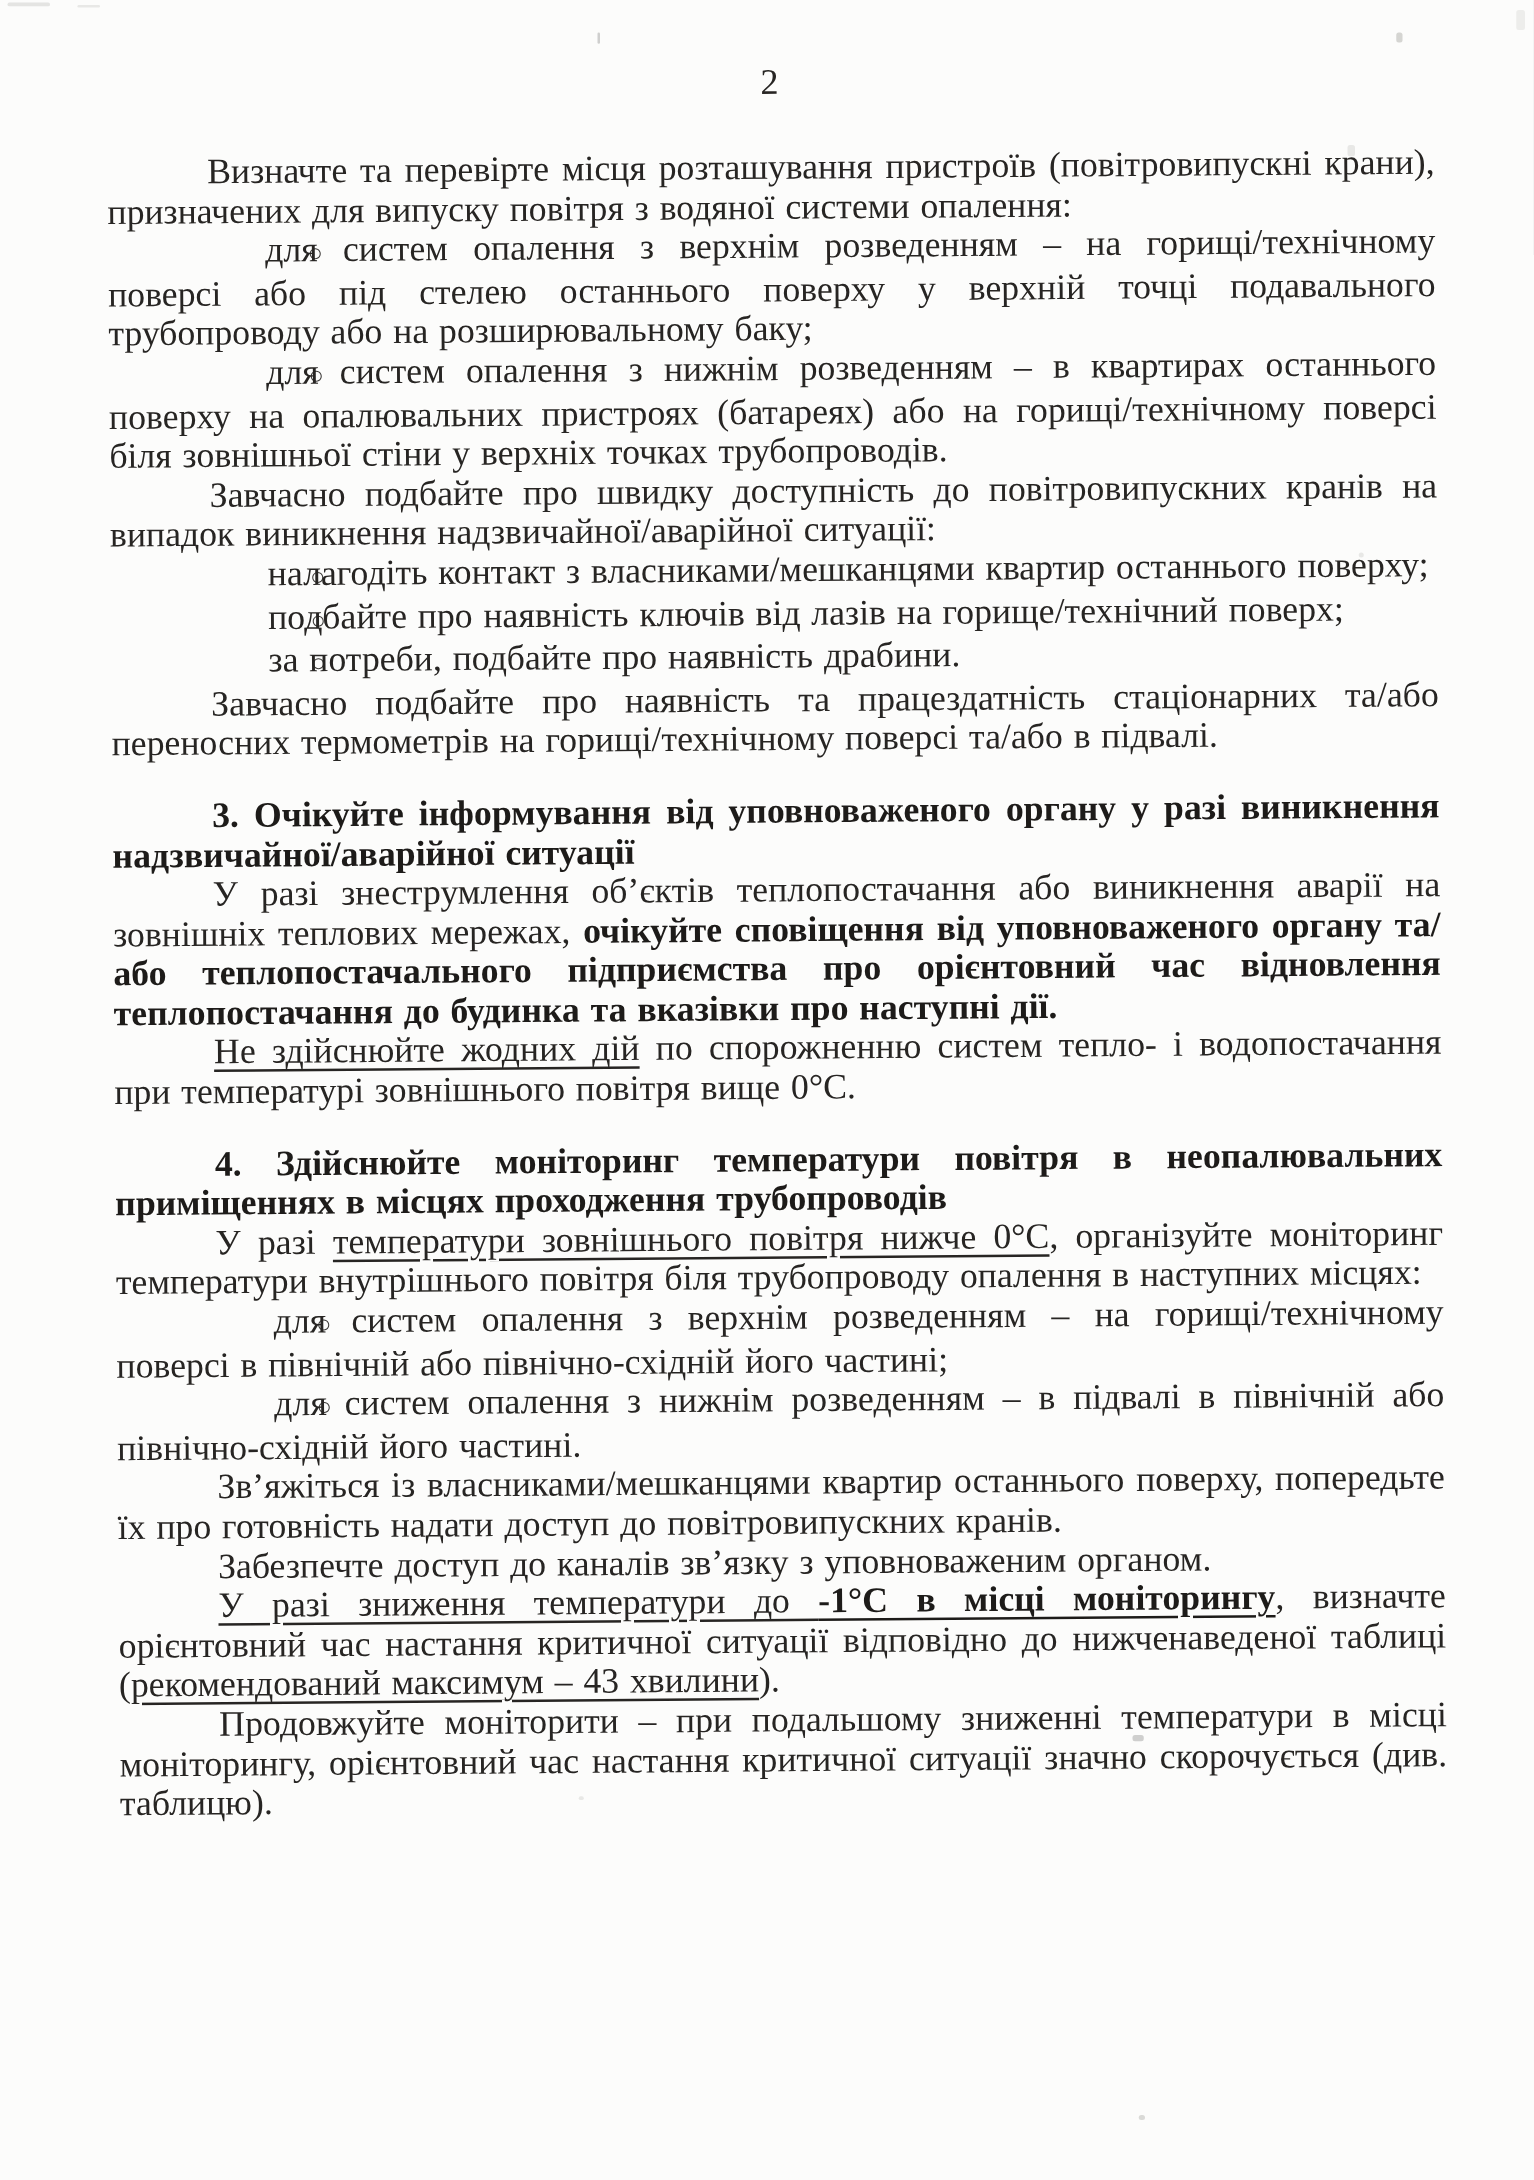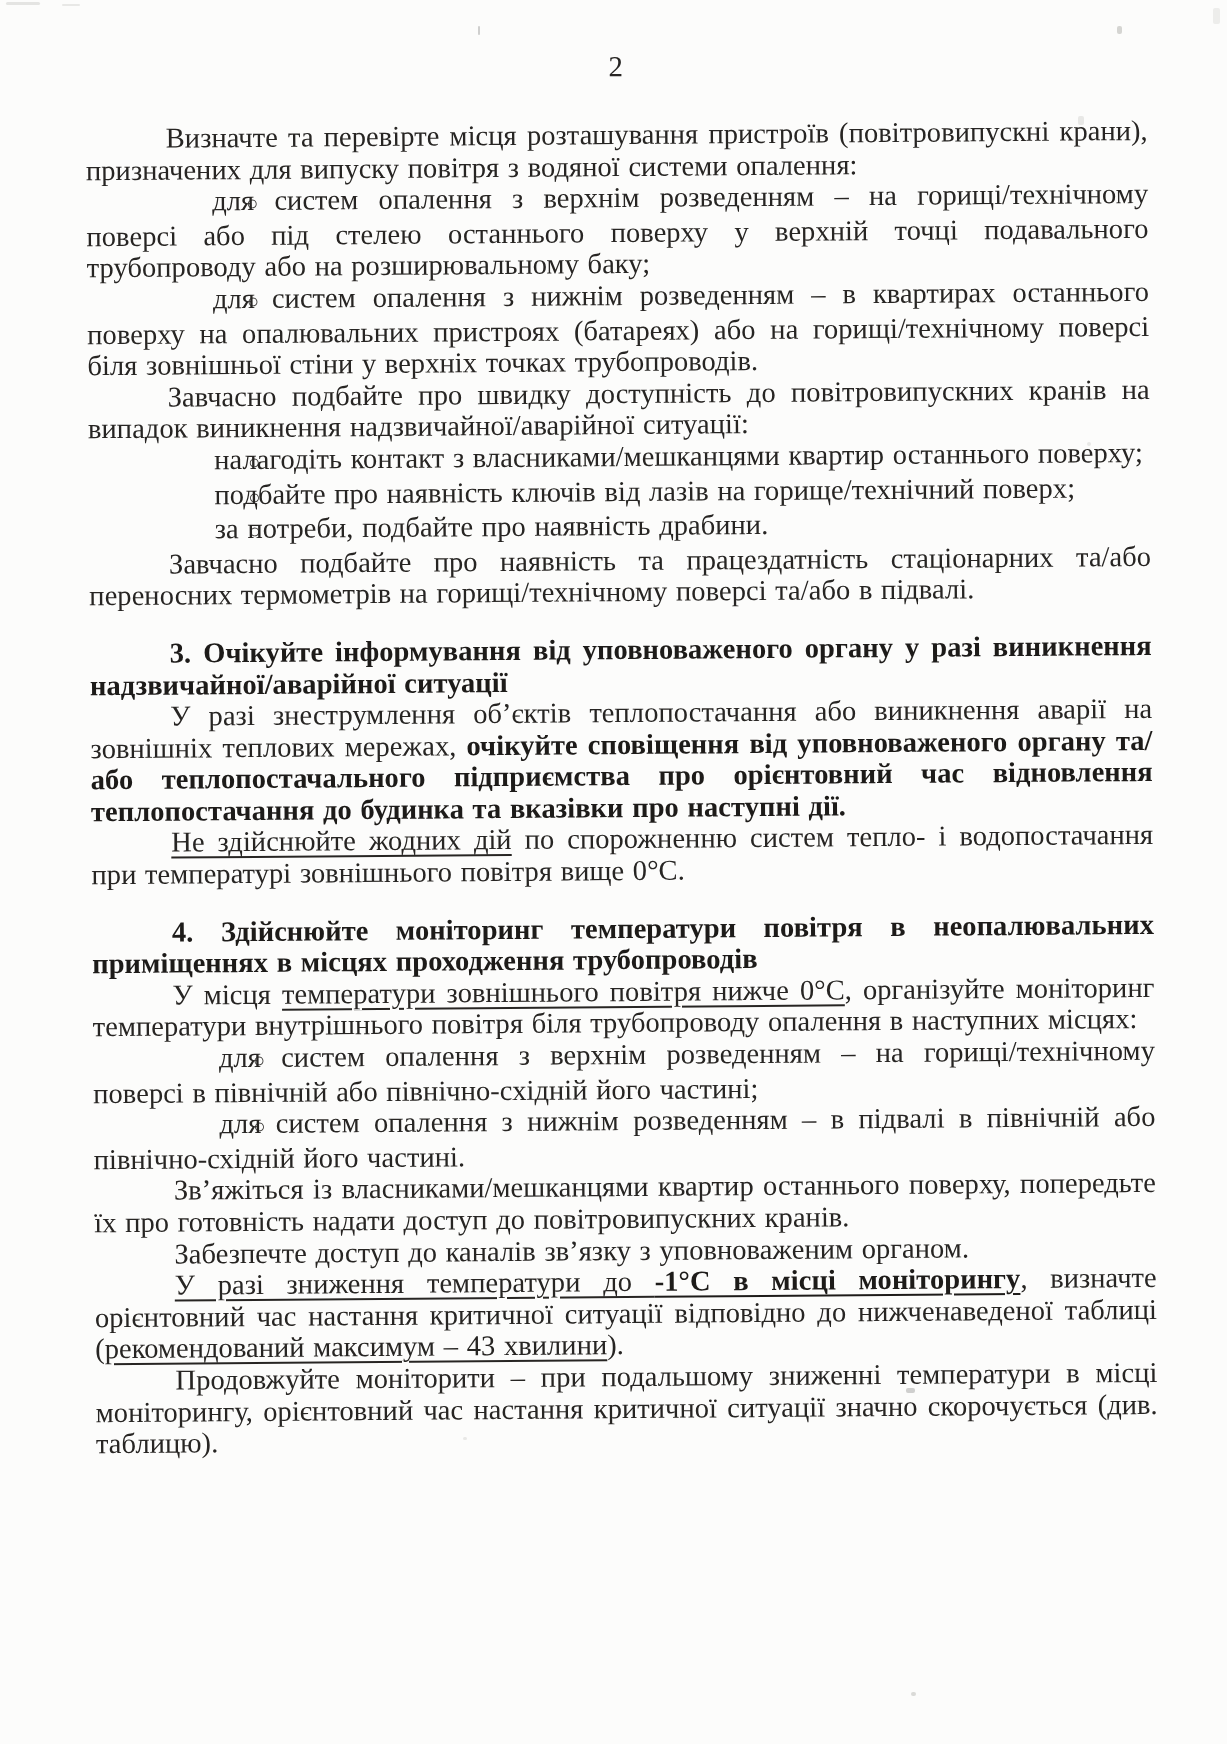--- a/index.html
+++ b/index.html
@@ -68,21 +68,21 @@
         <p class="para bullet"><span class="marker">○</span><span class="">для систем опалення з нижнім розведенням – в квартирах останнього поверху на опалювальних пристроях (батареях) або на горищі/технічному поверсі біля зовнішньої стіни у верхніх точках трубопроводів.</span></p>
         <p class="para body"><span class="">Завчасно подбайте про швидку доступність до повітровипускних кранів на випадок виникнення надзвичайної/аварійної ситуації:</span></p>
         <p class="para bullet"><span class="marker">○</span><span class="">налагодіть контакт з власниками/мешканцями квартир останнього поверху;</span></p>
         <p class="para bullet"><span class="marker">○</span><span class="">подбайте про наявність ключів від лазів на горище/технічний поверх;</span></p>
         <p class="para bullet"><span class="marker">○</span><span class="">за потреби, подбайте про наявність драбини.</span></p>
         <p class="para body"><span class="">Завчасно подбайте про наявність та працездатність стаціонарних та/або переносних термометрів на горищі/технічному поверсі та/або в підвалі.</span></p>
         <p class="para heading"><span class="b ">3. Очікуйте інформування від уповноваженого органу у разі виникнення надзвичайної/аварійної ситуації</span></p>
         <p class="para body"><span class="">У разі знеструмлення об’єктів теплопостачання або виникнення аварії на зовнішніх теплових мережах, </span><span class="b ">очікуйте сповіщення від уповноваженого органу та/або теплопостачального підприємства про орієнтовний час відновлення теплопостачання до будинка та вказівки про наступні дії.</span></p>
         <p class="para body"><span class="u">Не здійснюйте жодних дій</span><span class=""> по спорожненню систем тепло- і водопостачання при температурі зовнішнього повітря вище 0°С.</span></p>
         <p class="para heading"><span class="b ">4. Здійснюйте моніторинг температури повітря в неопалювальних приміщеннях в місцях проходження трубопроводів</span></p>
-        <p class="para body"><span class="">У місця </span><span class="u">температури зовнішнього повітря нижче 0°С</span><span class="">, організуйте моніторинг температури внутрішнього повітря біля трубопроводу опалення в наступних місцях:</span></p>
+        <p class="para body"><span class="">У разі </span><span class="u">температури зовнішнього повітря нижче 0°С</span><span class="">, організуйте моніторинг температури внутрішнього повітря біля трубопроводу опалення в наступних місцях:</span></p>
         <p class="para bullet"><span class="marker">○</span><span class="">для систем опалення з верхнім розведенням – на горищі/технічному поверсі в північній або північно-східній його частині;</span></p>
         <p class="para bullet"><span class="marker">○</span><span class="">для систем опалення з нижнім розведенням – в підвалі в північній або північно-східній його частині.</span></p>
         <p class="para body"><span class="">Зв’яжіться із власниками/мешканцями квартир останнього поверху, попередьте їх про готовність надати доступ до повітровипускних кранів.</span></p>
         <p class="para body"><span class="">Забезпечте доступ до каналів зв’язку з уповноваженим органом.</span></p>
         <p class="para body"><span class="u">У разі зниження температури до </span><span class="b u">-1°С в місці моніторингу</span><span class="">, визначте орієнтовний час настання критичної ситуації відповідно до нижченаведеної таблиці (</span><span class="u">рекомендований максимум – 43 хвилини</span><span class="">).</span></p>
         <p class="para body"><span class="">Продовжуйте моніторити – при подальшому зниженні температури в місці моніторингу, орієнтовний час настання критичної ситуації значно скорочується (див. таблицю).</span></p>
       </div>
   </div>
 
   <div class="speck" style="left:6px;top:2px;width:34px;height:3px;opacity:.25"></div>

